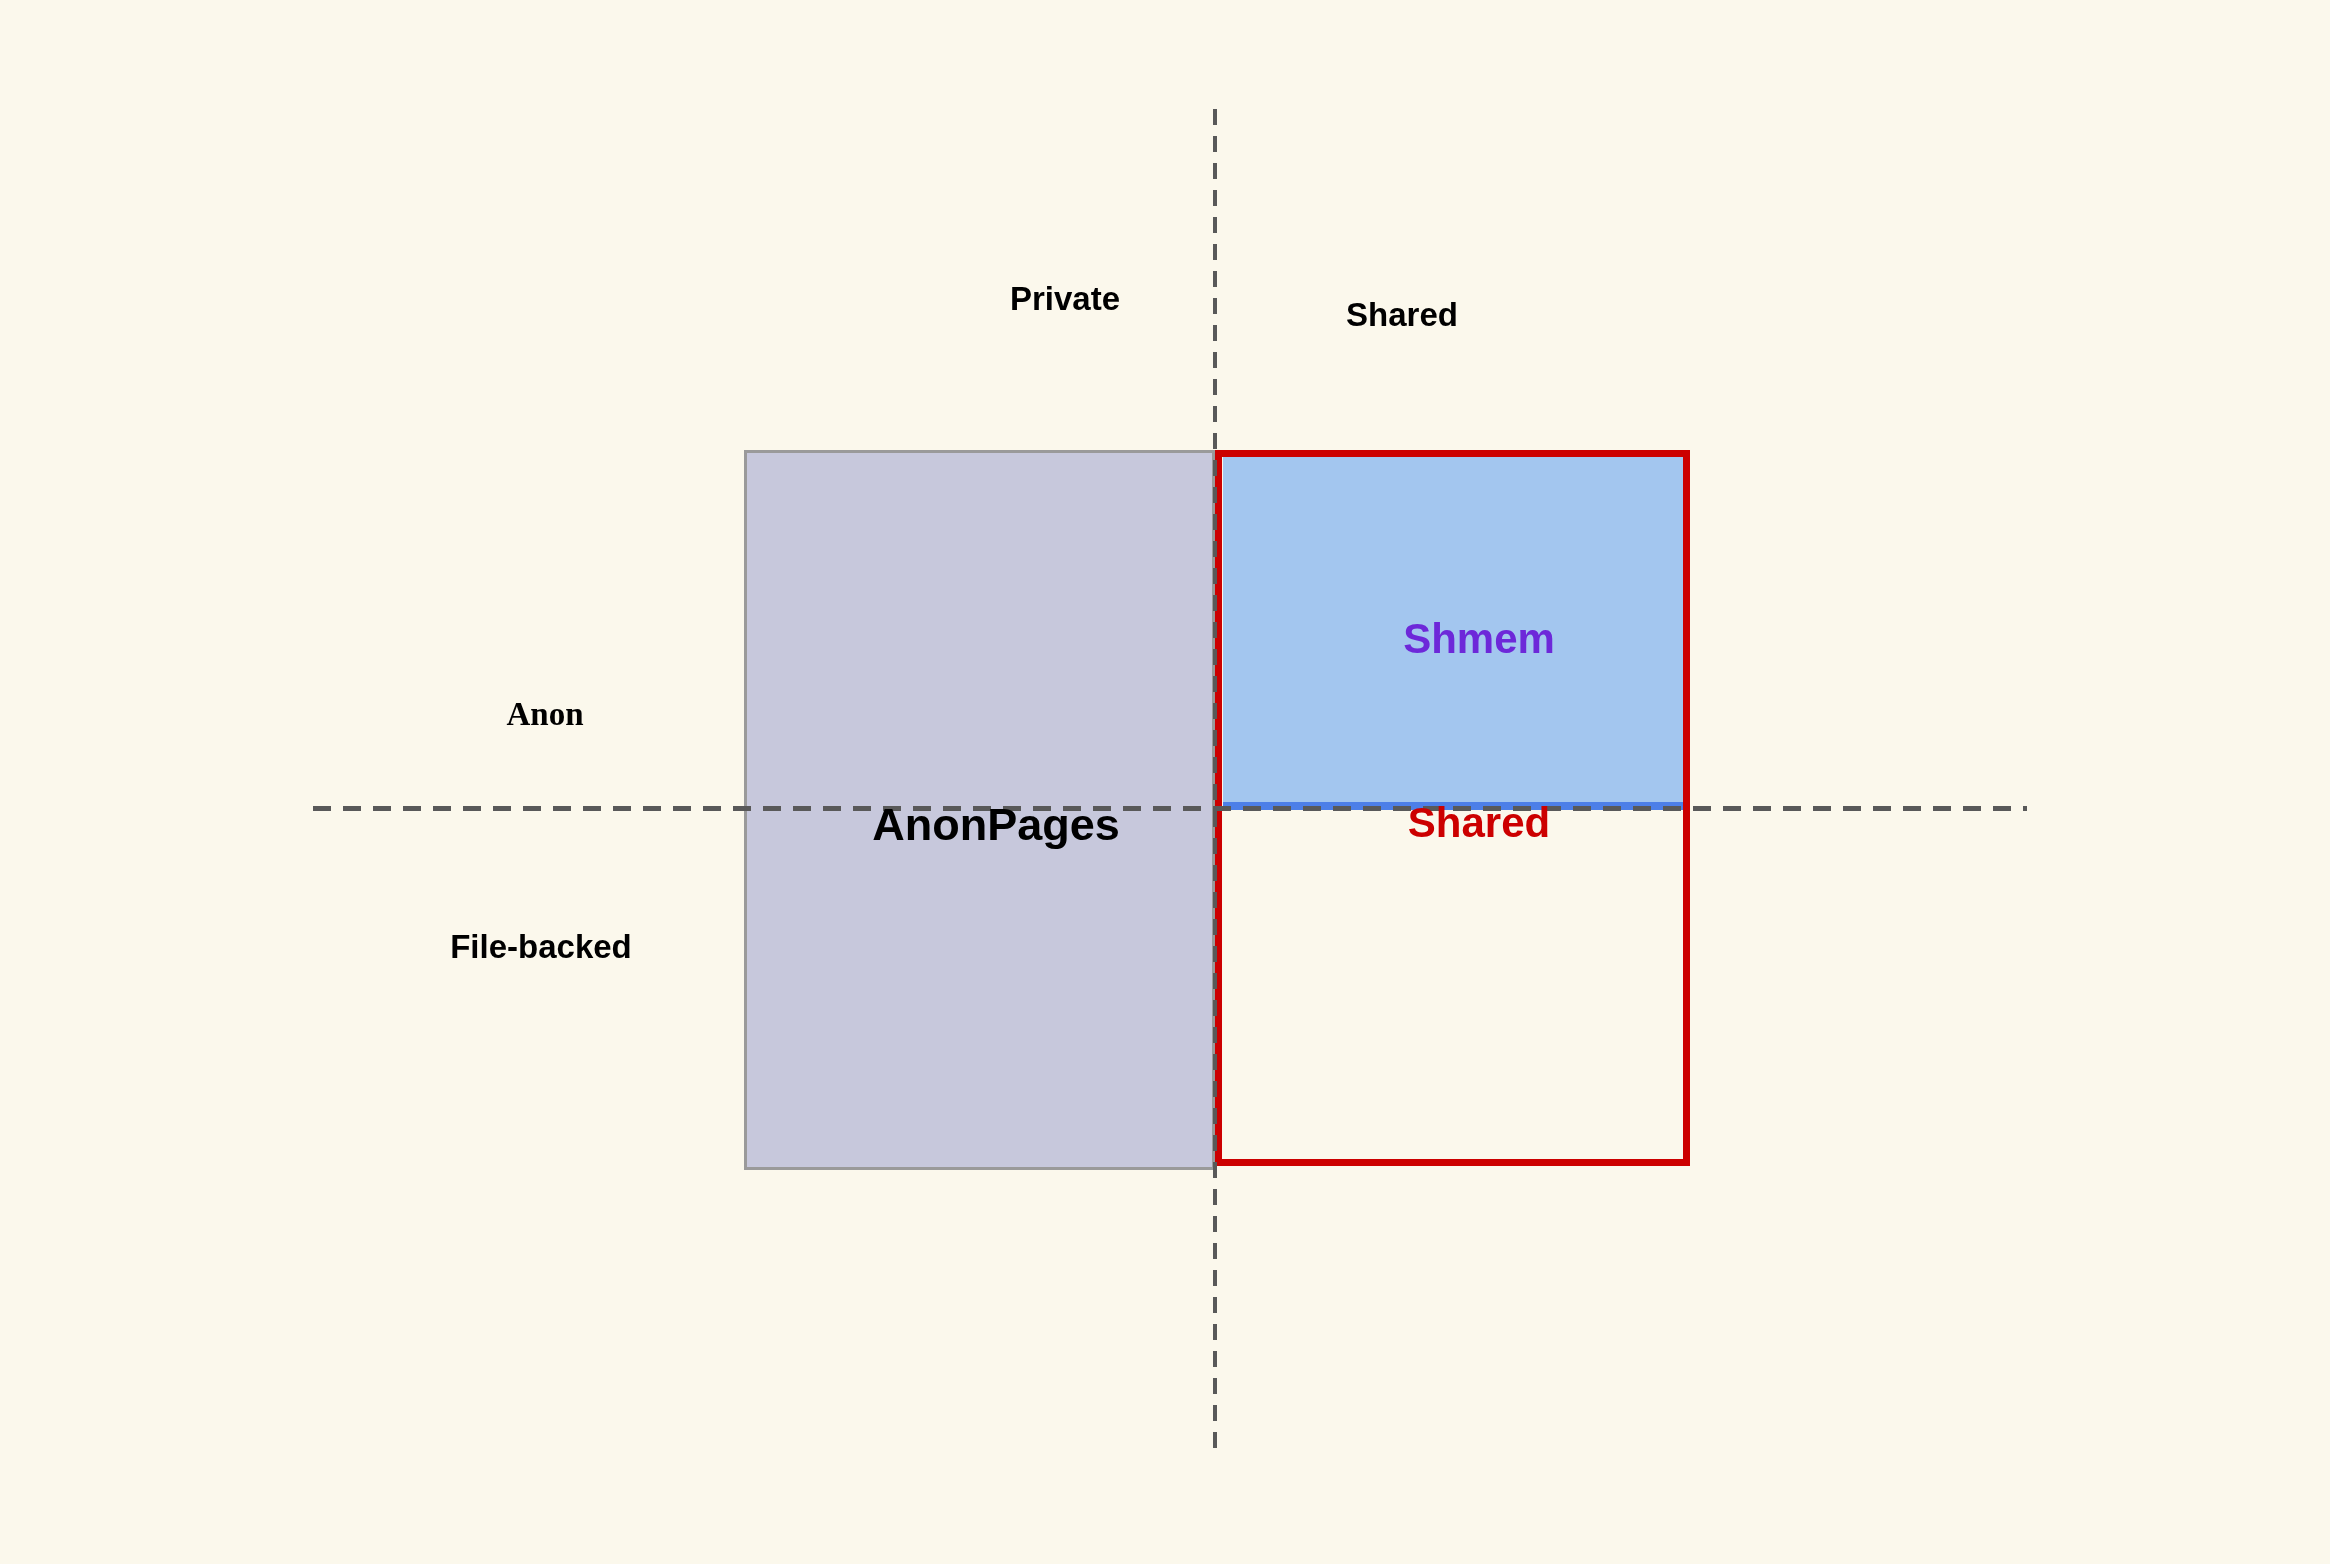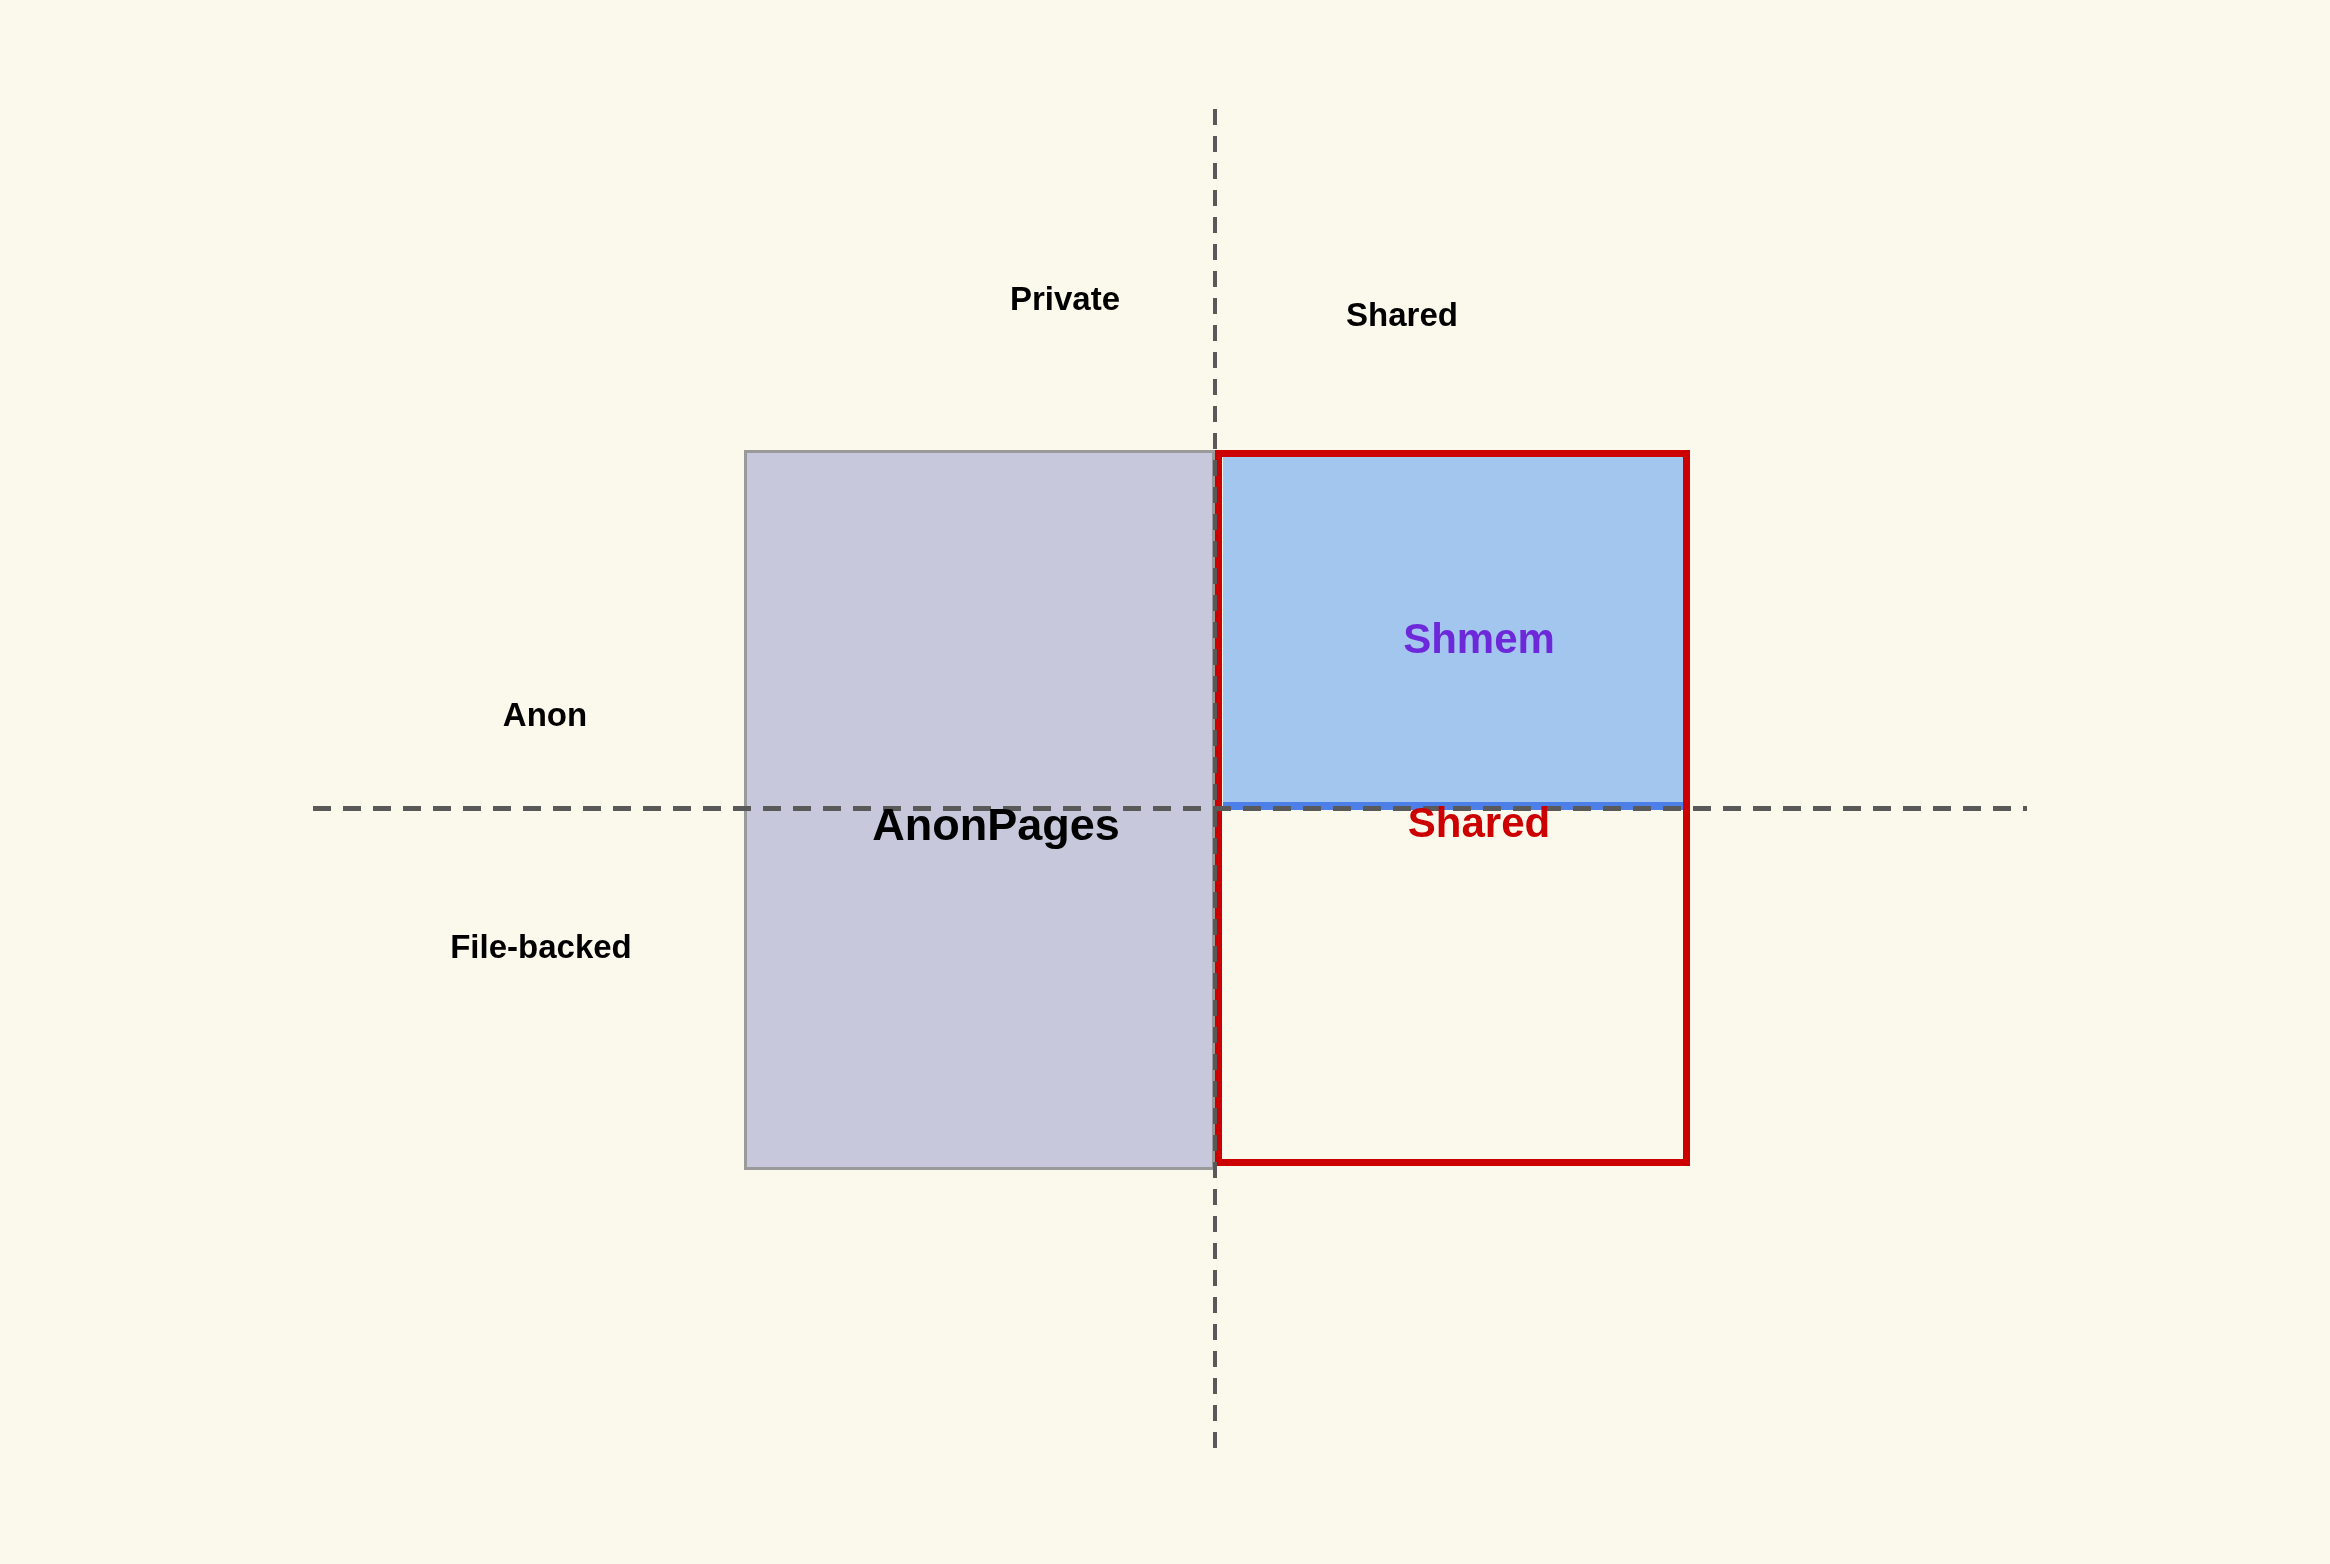--- a/index.html
+++ b/index.html
@@ -105,20 +105,21 @@
     top: 282px;
     font-size: 33px;
     transform: translateX(-50%);
     margin-top: 16px;
   }
   .label-anon {
     left: 545px;
     top: 698px;
     font-size: 33px;
     transform: translateX(-50%);
+    font-family: Liberation Serif, serif;
   }
   .label-filebacked {
     left: 541px;
     top: 930px;
     font-size: 33px;
     transform: translateX(-50%);
   }
   .label-anonpages {
     left: 996px;
     top: 824px;

